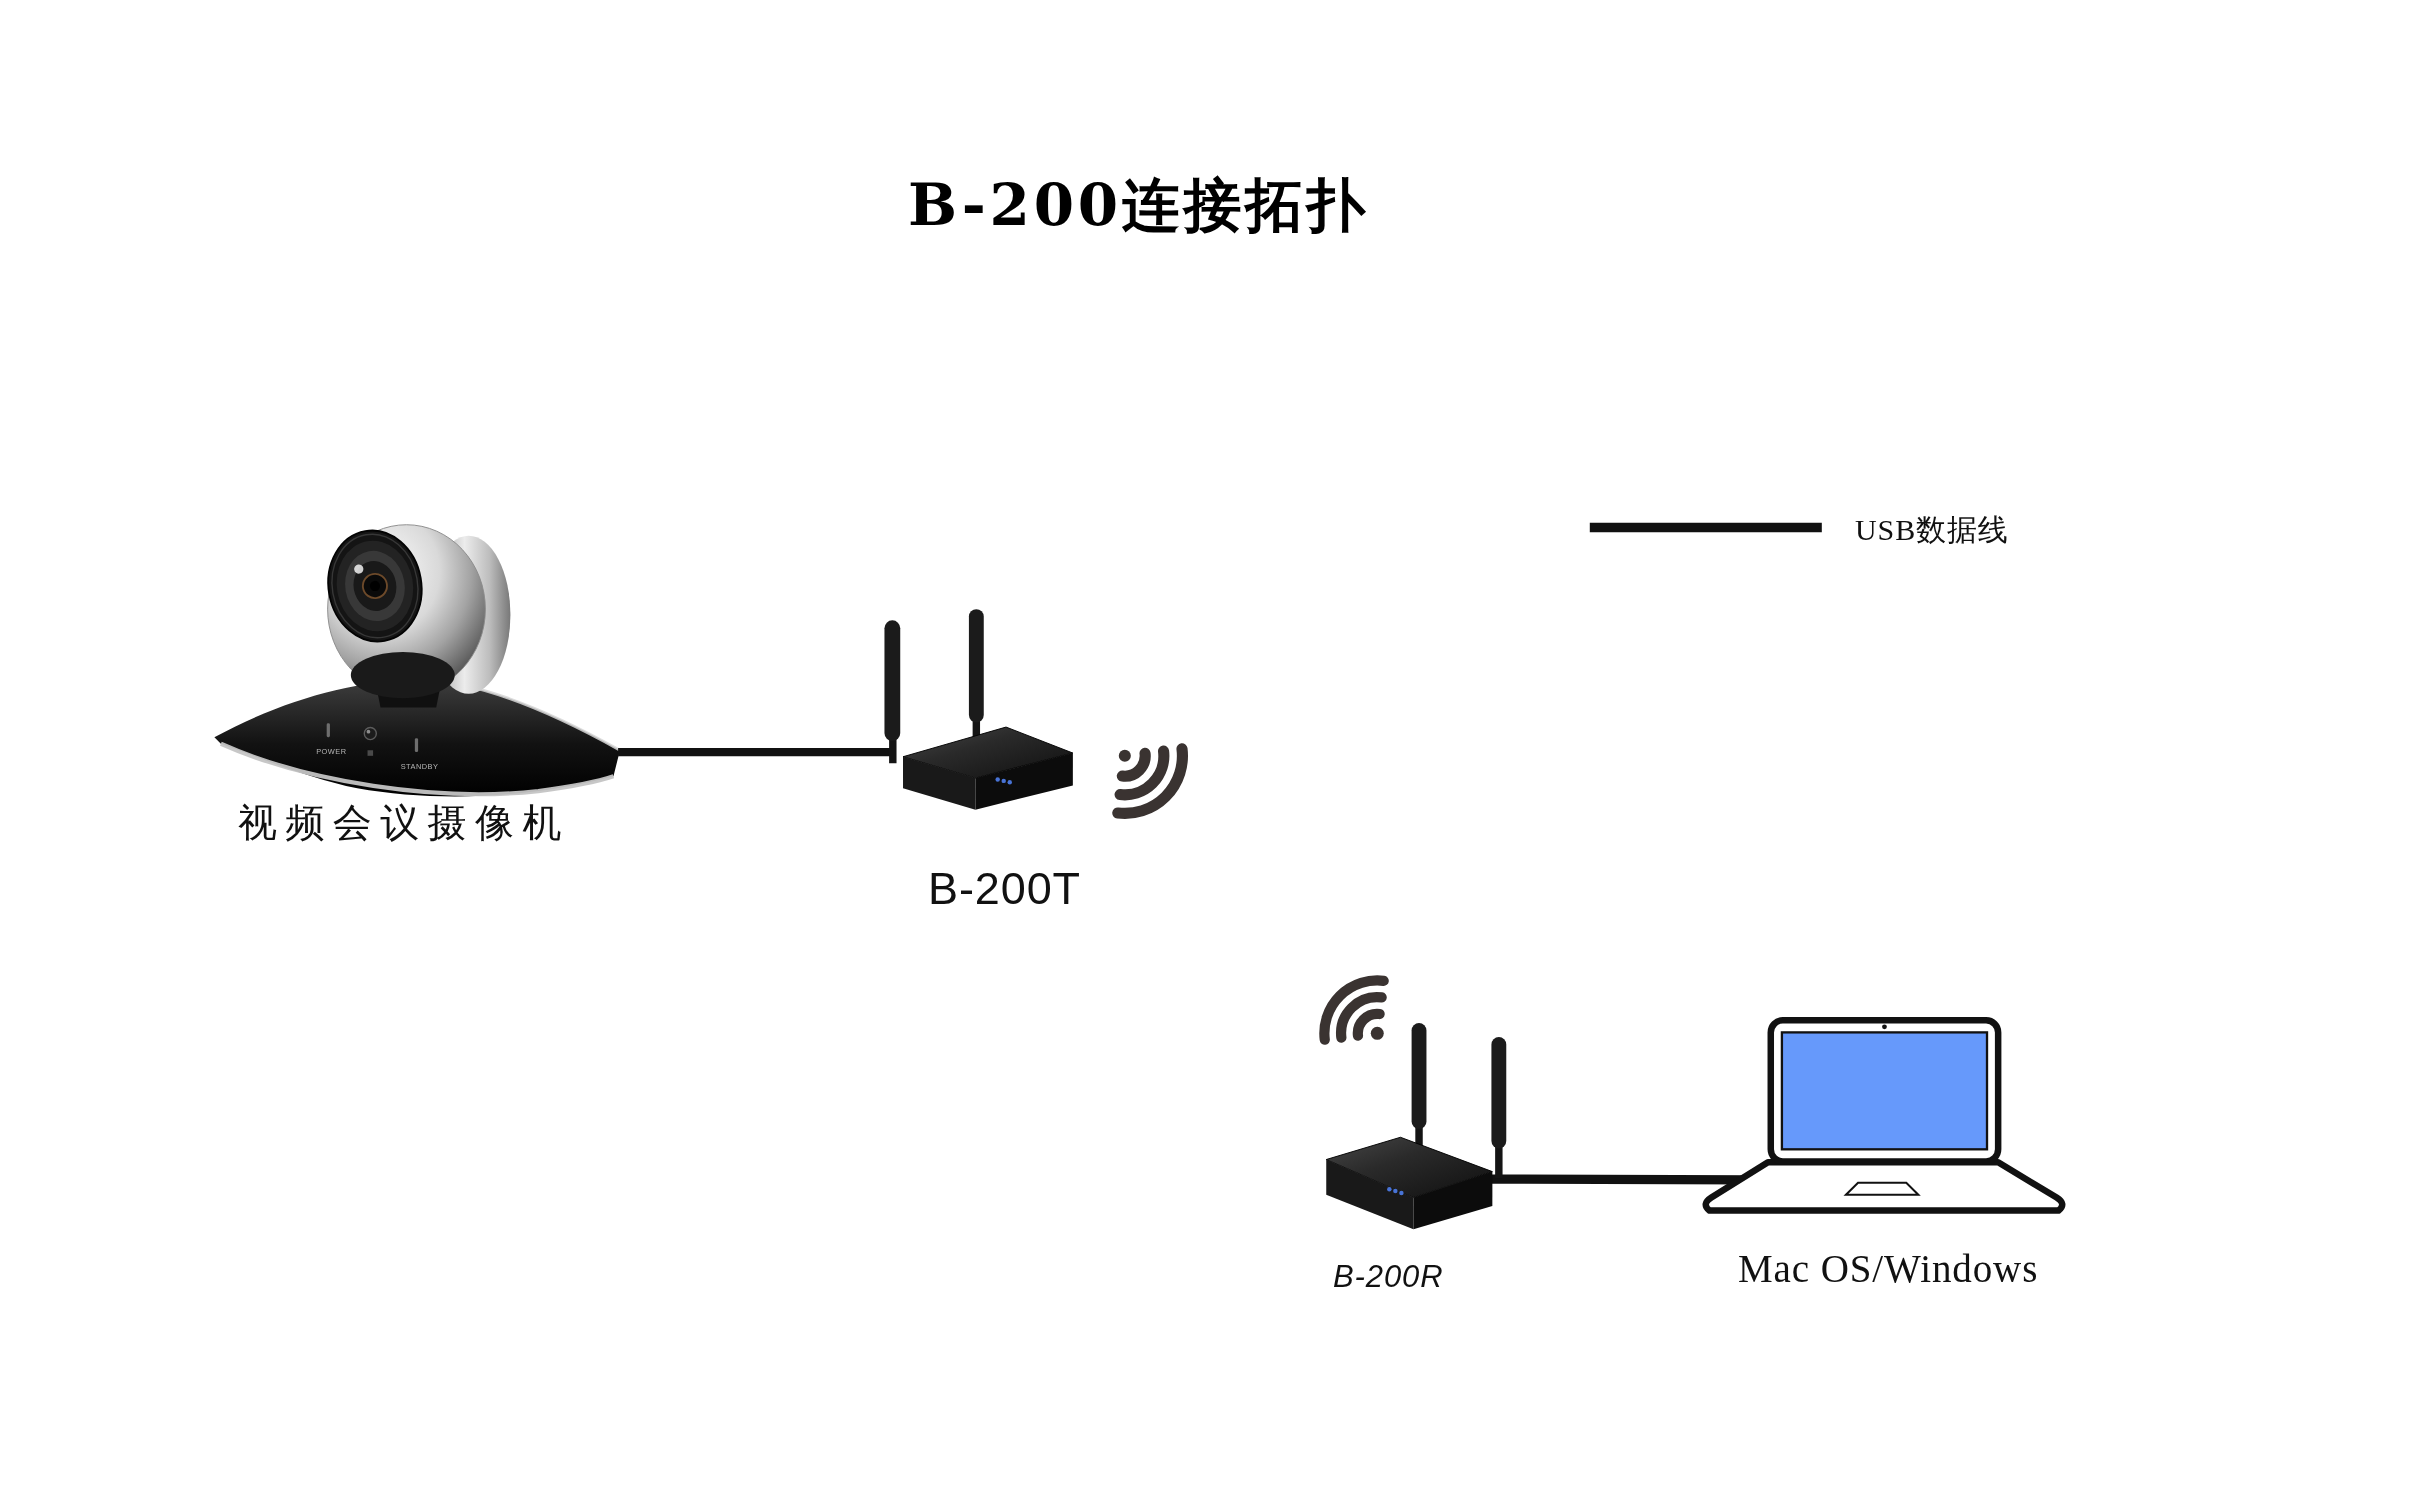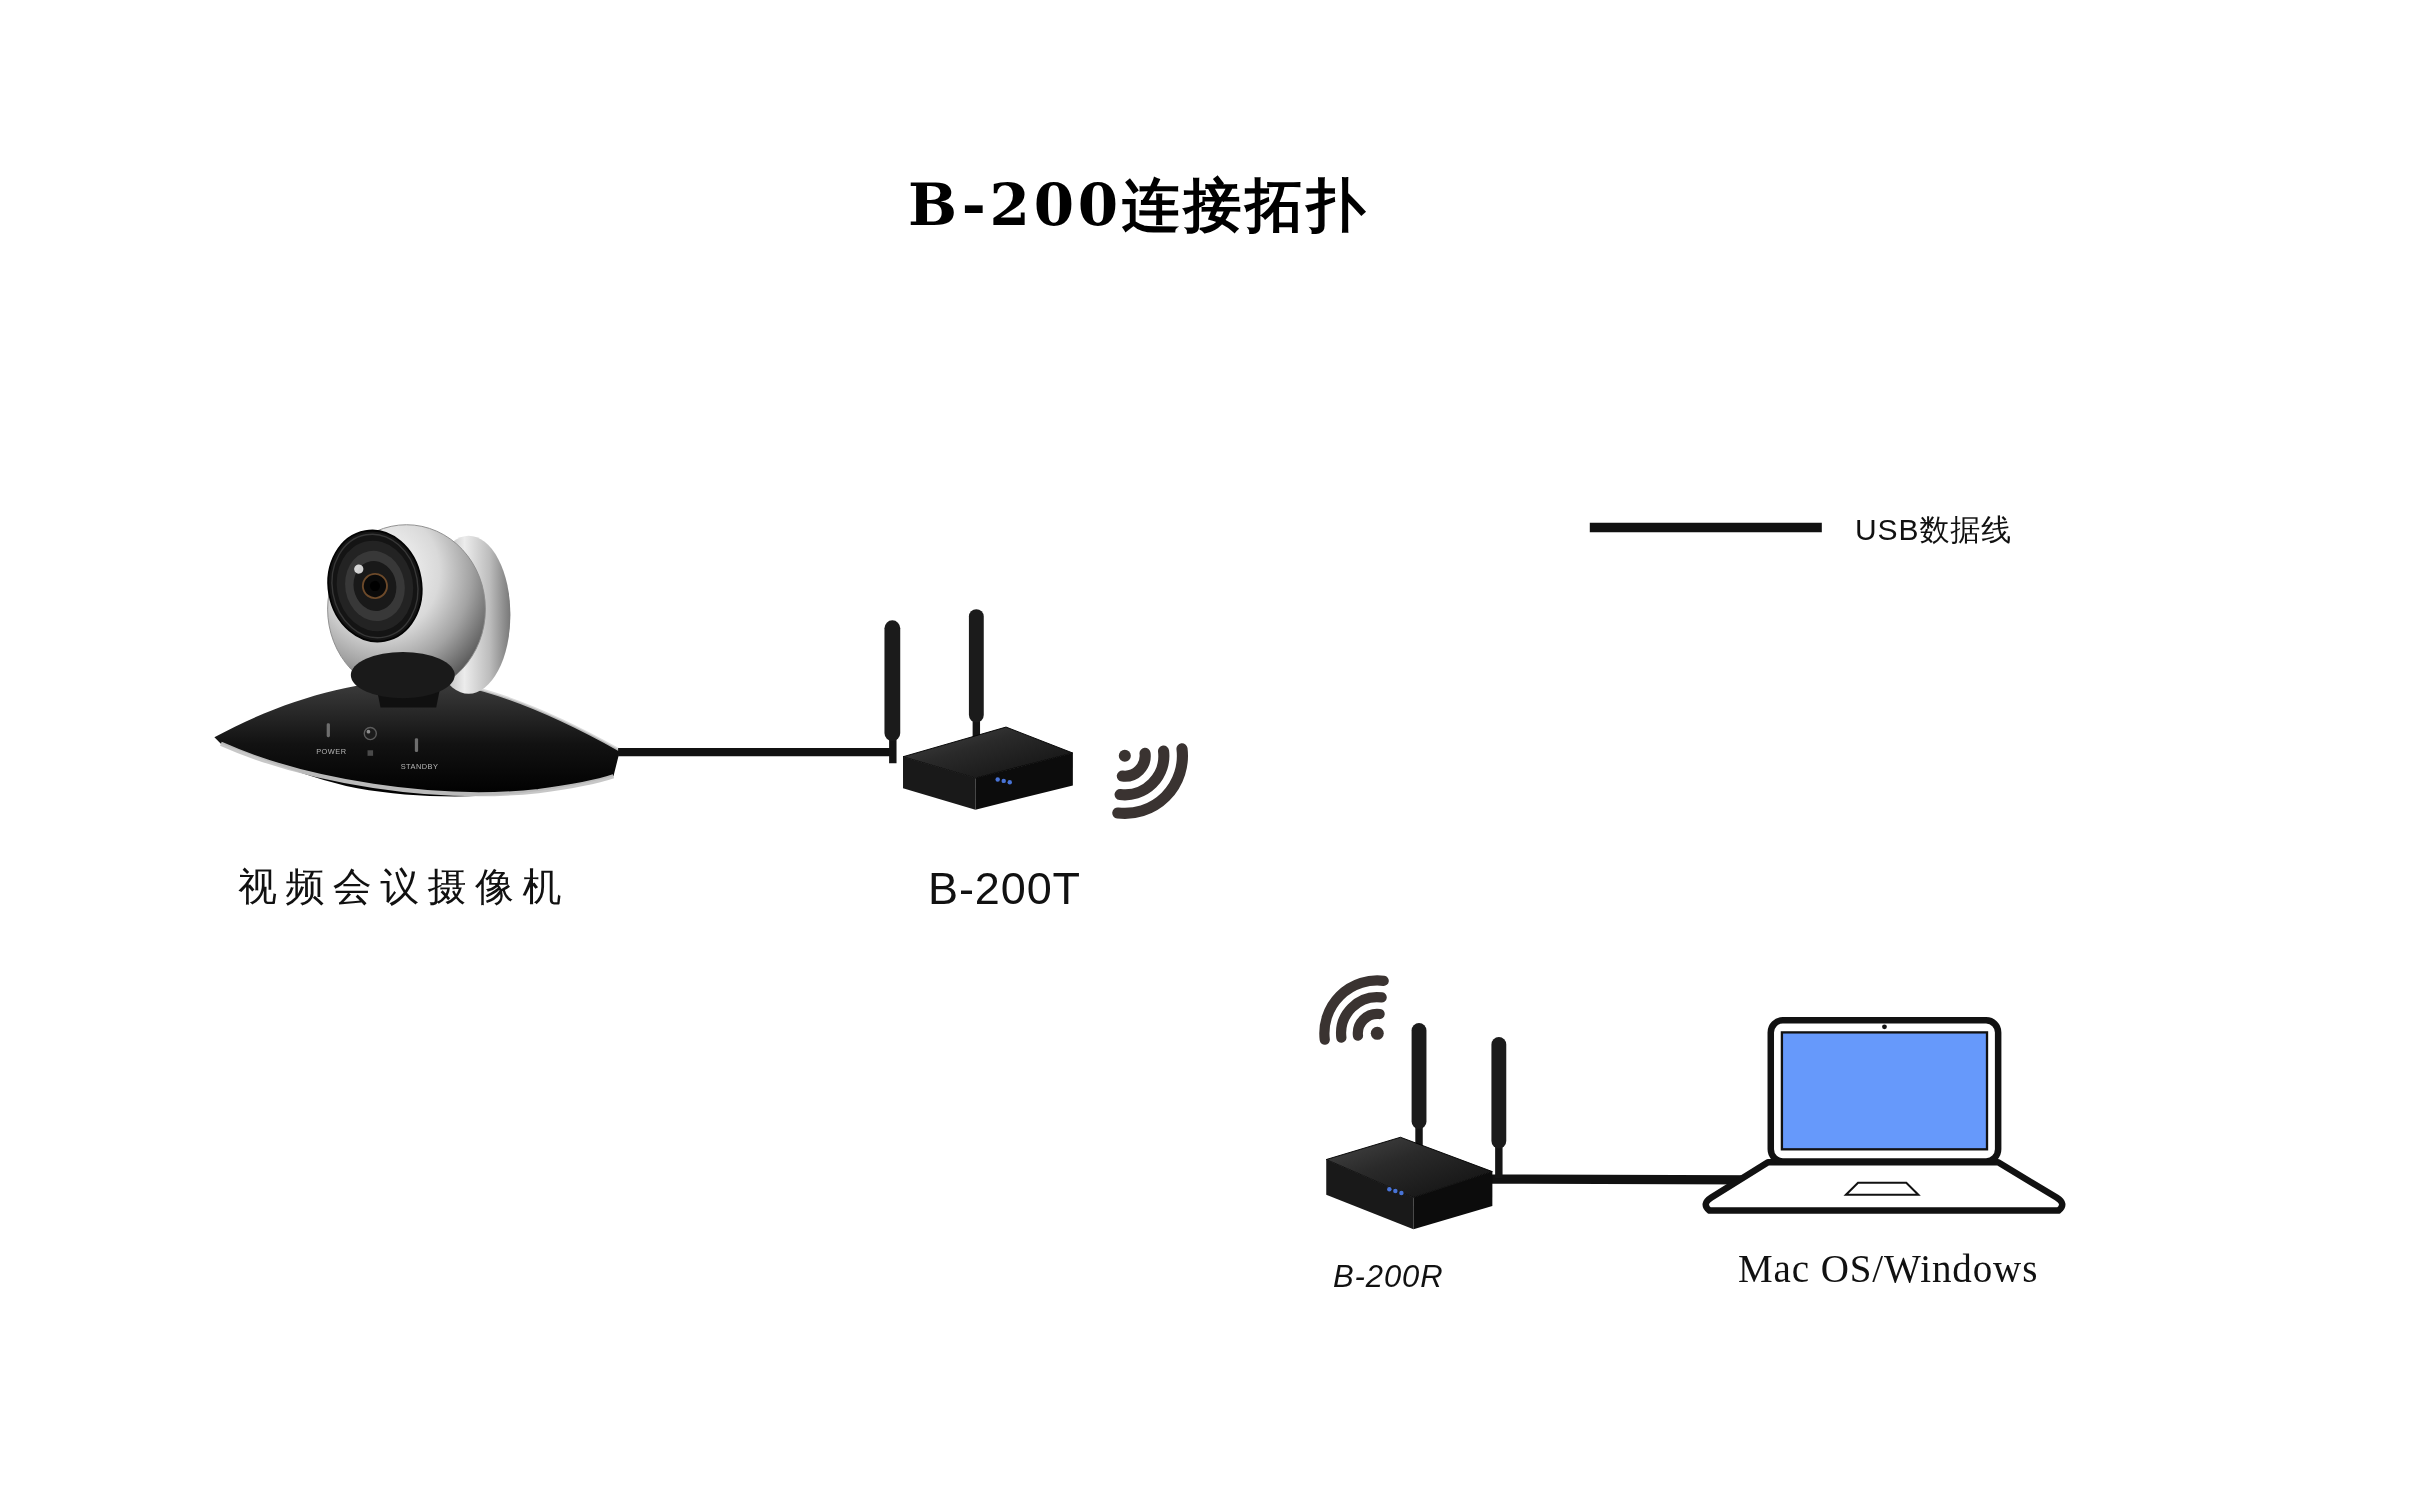--- a/index.html
+++ b/index.html
@@ -2,25 +2,25 @@
 <html style="font-size:15px"><head>
 <meta charset="utf-8">
 <style>
   html,body{margin:0;padding:0;background:#fff;}
   .canvas{position:relative;width:2413px;height:1507px;background:#ffffff;overflow:hidden;
           font-family:"Liberation Sans", sans-serif;}
   .canvas svg{position:absolute;left:0;top:0;}
   .txt{position:absolute;white-space:nowrap;color:#111;}
   .title{left:908px;top:167px;font-size:58px;font-weight:700;letter-spacing:3.7px;
          font-family:"DejaVu Serif","Liberation Serif",serif;color:#000;}
-  .camera-label{left:238px;top:860px;font-size:39px;letter-spacing:8.4px;}
+  .camera-label{left:238px;top:796px;font-size:39px;letter-spacing:8.4px;}
   .t-label{left:928px;top:863px;font-size:45px;letter-spacing:0.9px;}
   .r-label{left:1333px;top:1259px;font-size:31px;letter-spacing:0.9px;font-style:italic;}
   .pc-label{left:1738px;top:1246px;font-size:39px;letter-spacing:0.9px;font-family:Liberation Serif, serif;}
-  .legend-label{left:1855px;top:510px;font-size:30px;letter-spacing:0.9px;}
+  .legend-label{left:1855px;top:510px;font-size:30px;letter-spacing:0.9px;font-family:Liberation Serif, serif;}
   svg text{font-family:"Liberation Sans", sans-serif;}
 </style>
 </head>
 <body>
 
 <div class="canvas">
 
 <svg width="2413" height="1507" viewBox="0 0 2600 1623">
   <defs>
     <radialGradient id="headGrad" cx="35%" cy="28%" r="80%">

